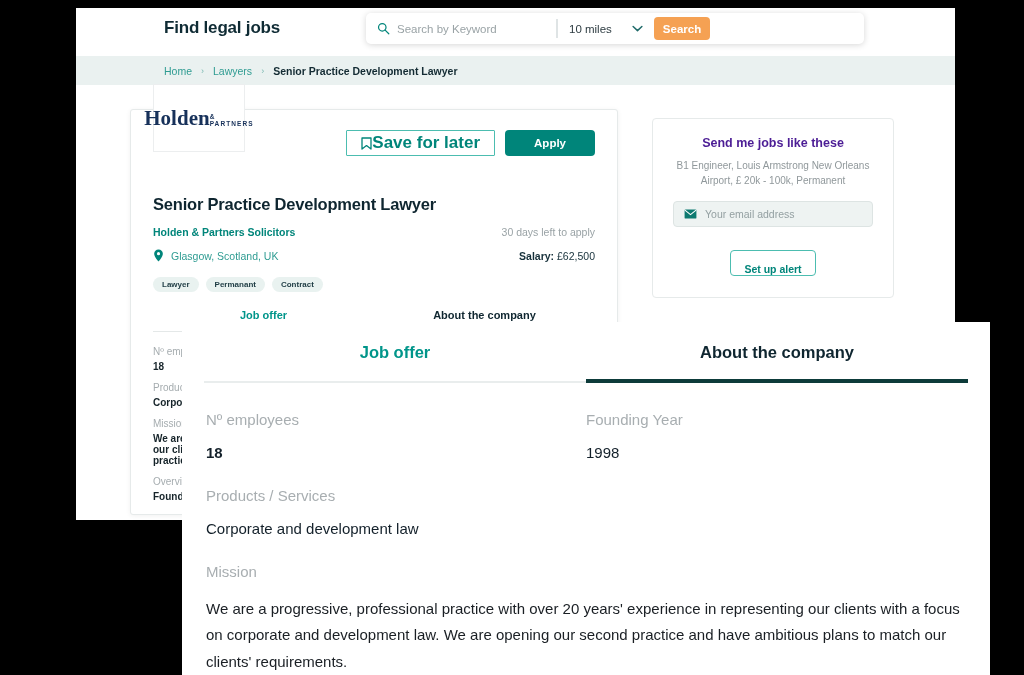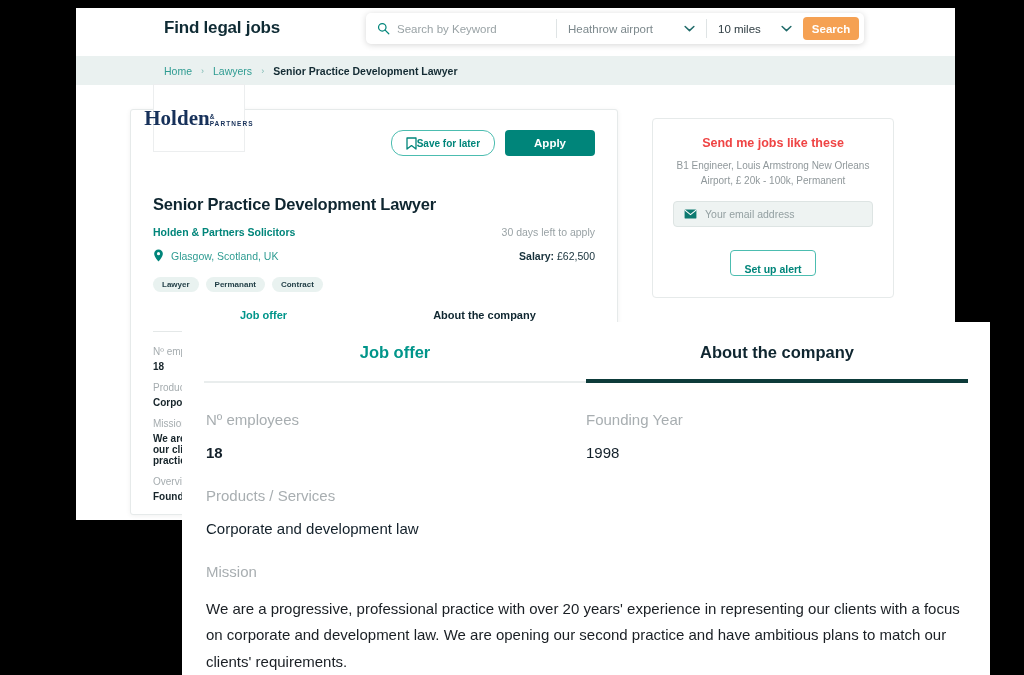--- a/index.html
+++ b/index.html
@@ -63,22 +63,22 @@
   .logo-box {
     position: absolute; left: 22px; top: -26px; width: 92px; height: 68px;
     background: #fff; border: 1px solid #eceeef;
     display: flex; flex-direction: row; align-items: center; justify-content: center;
   }
   .logo-main { font-family: "Liberation Serif", serif; font-size: 21px; font-weight: bold; color: #17315a; line-height: 1; }
   .logo-sub { font-size: 6.5px; font-weight: bold; letter-spacing: 1.1px; color: #17315a; margin-top: 3px; }
   .card-actions { position: absolute; right: 22px; top: 20px; display: flex; gap: 10px; }
   .btn-save {
     display: flex; align-items: center; height: 26px; padding: 0 14px;
-    border: 1px solid #4cbdb0; border-radius: 12px; background: #fff;
-    color: #00857a; font-size: 10px; font-weight: bold; cursor: pointer;
+    border: 1px solid #4cbdb0; border-radius: 1px; background: #fff;
+    color: #00857a; font-size: 17px; font-weight: bold; cursor: pointer;
     font-family: "Liberation Sans", sans-serif;
   }
   .btn-apply {
     height: 26px; padding: 0 29px; border: 0; border-radius: 4px;
     background: #00857a; color: #fff; font-size: 11.5px; font-weight: bold; cursor: pointer;
     font-family: "Liberation Sans", sans-serif;
   }
   .job-title { margin-top: 67px; font-size: 16.5px; font-weight: bold; color: #0f2630; letter-spacing: -0.2px; }
   .row-a { display: flex; justify-content: space-between; align-items: baseline; margin-top: 12px; }
   .company { font-size: 10.5px; font-weight: bold; color: #00857a; }
@@ -99,21 +99,21 @@
   .bg-tab.t2 { color: #0f2630; border-bottom: 2.5px solid #0d3b3a; }
   .bg-detail { margin-top: 14px; }
   .bg-lbl { font-size: 10px; color: #a5acaf; margin-top: 10px; }
   .bg-val { font-size: 10px; font-weight: bold; color: #16242a; margin-top: 4px; }
 
   .alert-card {
     position: absolute; left: 576px; top: 33px; width: 242px;
     background: #fff; border: 1px solid #e6eaea; border-radius: 4px;
     padding: 17px 20px 20px 20px; text-align: center;
   }
-  .alert-title { font-size: 12.5px; font-weight: bold; color: #ef4444; }
+  .alert-title { font-size: 12.5px; font-weight: bold; color: #4c1d95; }
   .alert-sub { font-size: 10px; color: #90989b; line-height: 1.45; margin-top: 9px; }
   .email-field {
     margin-top: 13px; height: 26px; background: #eef3f2; border: 1px solid #dde4e3;
     border-radius: 4px; display: flex; align-items: center; gap: 8px; padding-left: 10px;
   }
   .mail-ico { width: 13px; height: 10px; flex: 0 0 13px; }
   .email-ph { font-size: 10.5px; color: #94a0a2; }
   .btn-alert {
     margin-top: 23px; height: 24px; padding: 12px 13px; border: 1px solid #4cbdb0;
     border-radius: 4px; background: #fff; color: #00857a;
@@ -155,26 +155,20 @@
 
       <div class="searchbar">
         <div class="sb-keyword">
           <svg class="sb-ico-search" viewBox="0 0 16 16">
             <circle cx="6.5" cy="6.5" r="4.6" fill="none" stroke="#00857a" stroke-width="1.5"></circle>
             <line x1="10" y1="10" x2="14.5" y2="14.5" stroke="#00857a" stroke-width="1.5" stroke-linecap="round"></line>
           </svg>
           <span class="sb-ph">Search by Keyword</span>
         </div>
         <div class="sb-div"></div>
-        <div class="sb-loc">
-          <span class="sb-val">Heathrow airport</span>
-          <svg class="chev" viewBox="0 0 12 8">
-            <polyline points="1,1.8 6,6.4 11,1.8" fill="none" stroke="#1f6a69" stroke-width="1.7" stroke-linecap="round" stroke-linejoin="round"></polyline>
-          </svg>
-        </div>
         <div class="sb-div"></div>
         <div class="sb-rad">
           <span class="sb-val">10 miles</span>
           <svg class="chev" viewBox="0 0 12 8">
             <polyline points="1,1.8 6,6.4 11,1.8" fill="none" stroke="#1f6a69" stroke-width="1.7" stroke-linecap="round" stroke-linejoin="round"></polyline>
           </svg>
         </div>
         <button class="sb-btn">Search</button>
       </div>
     </div>

